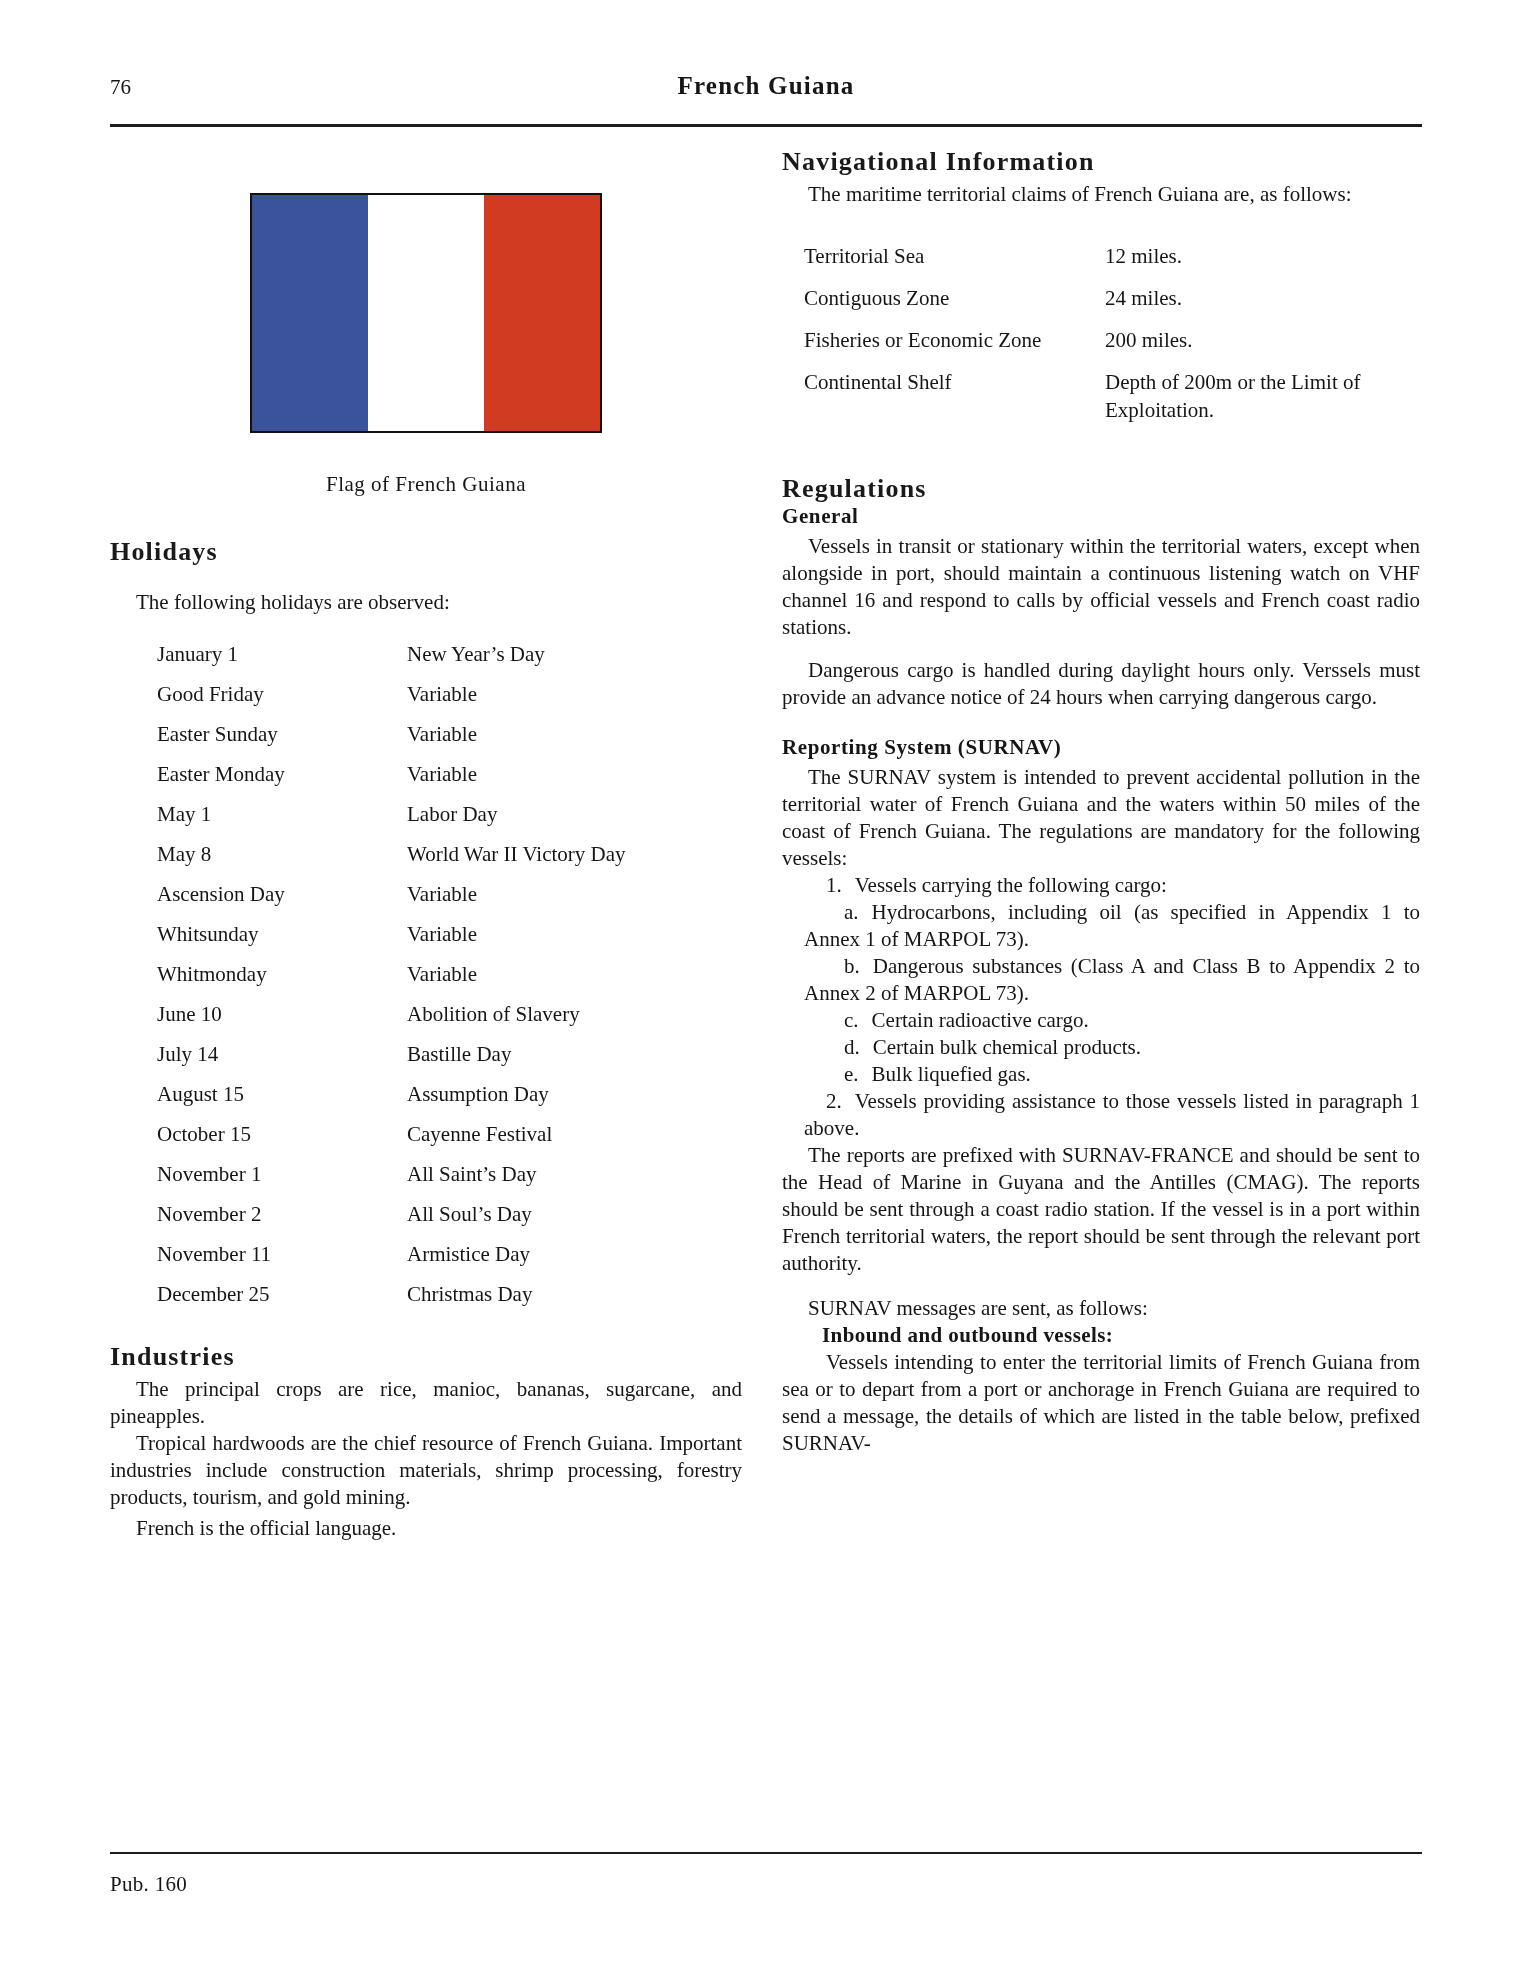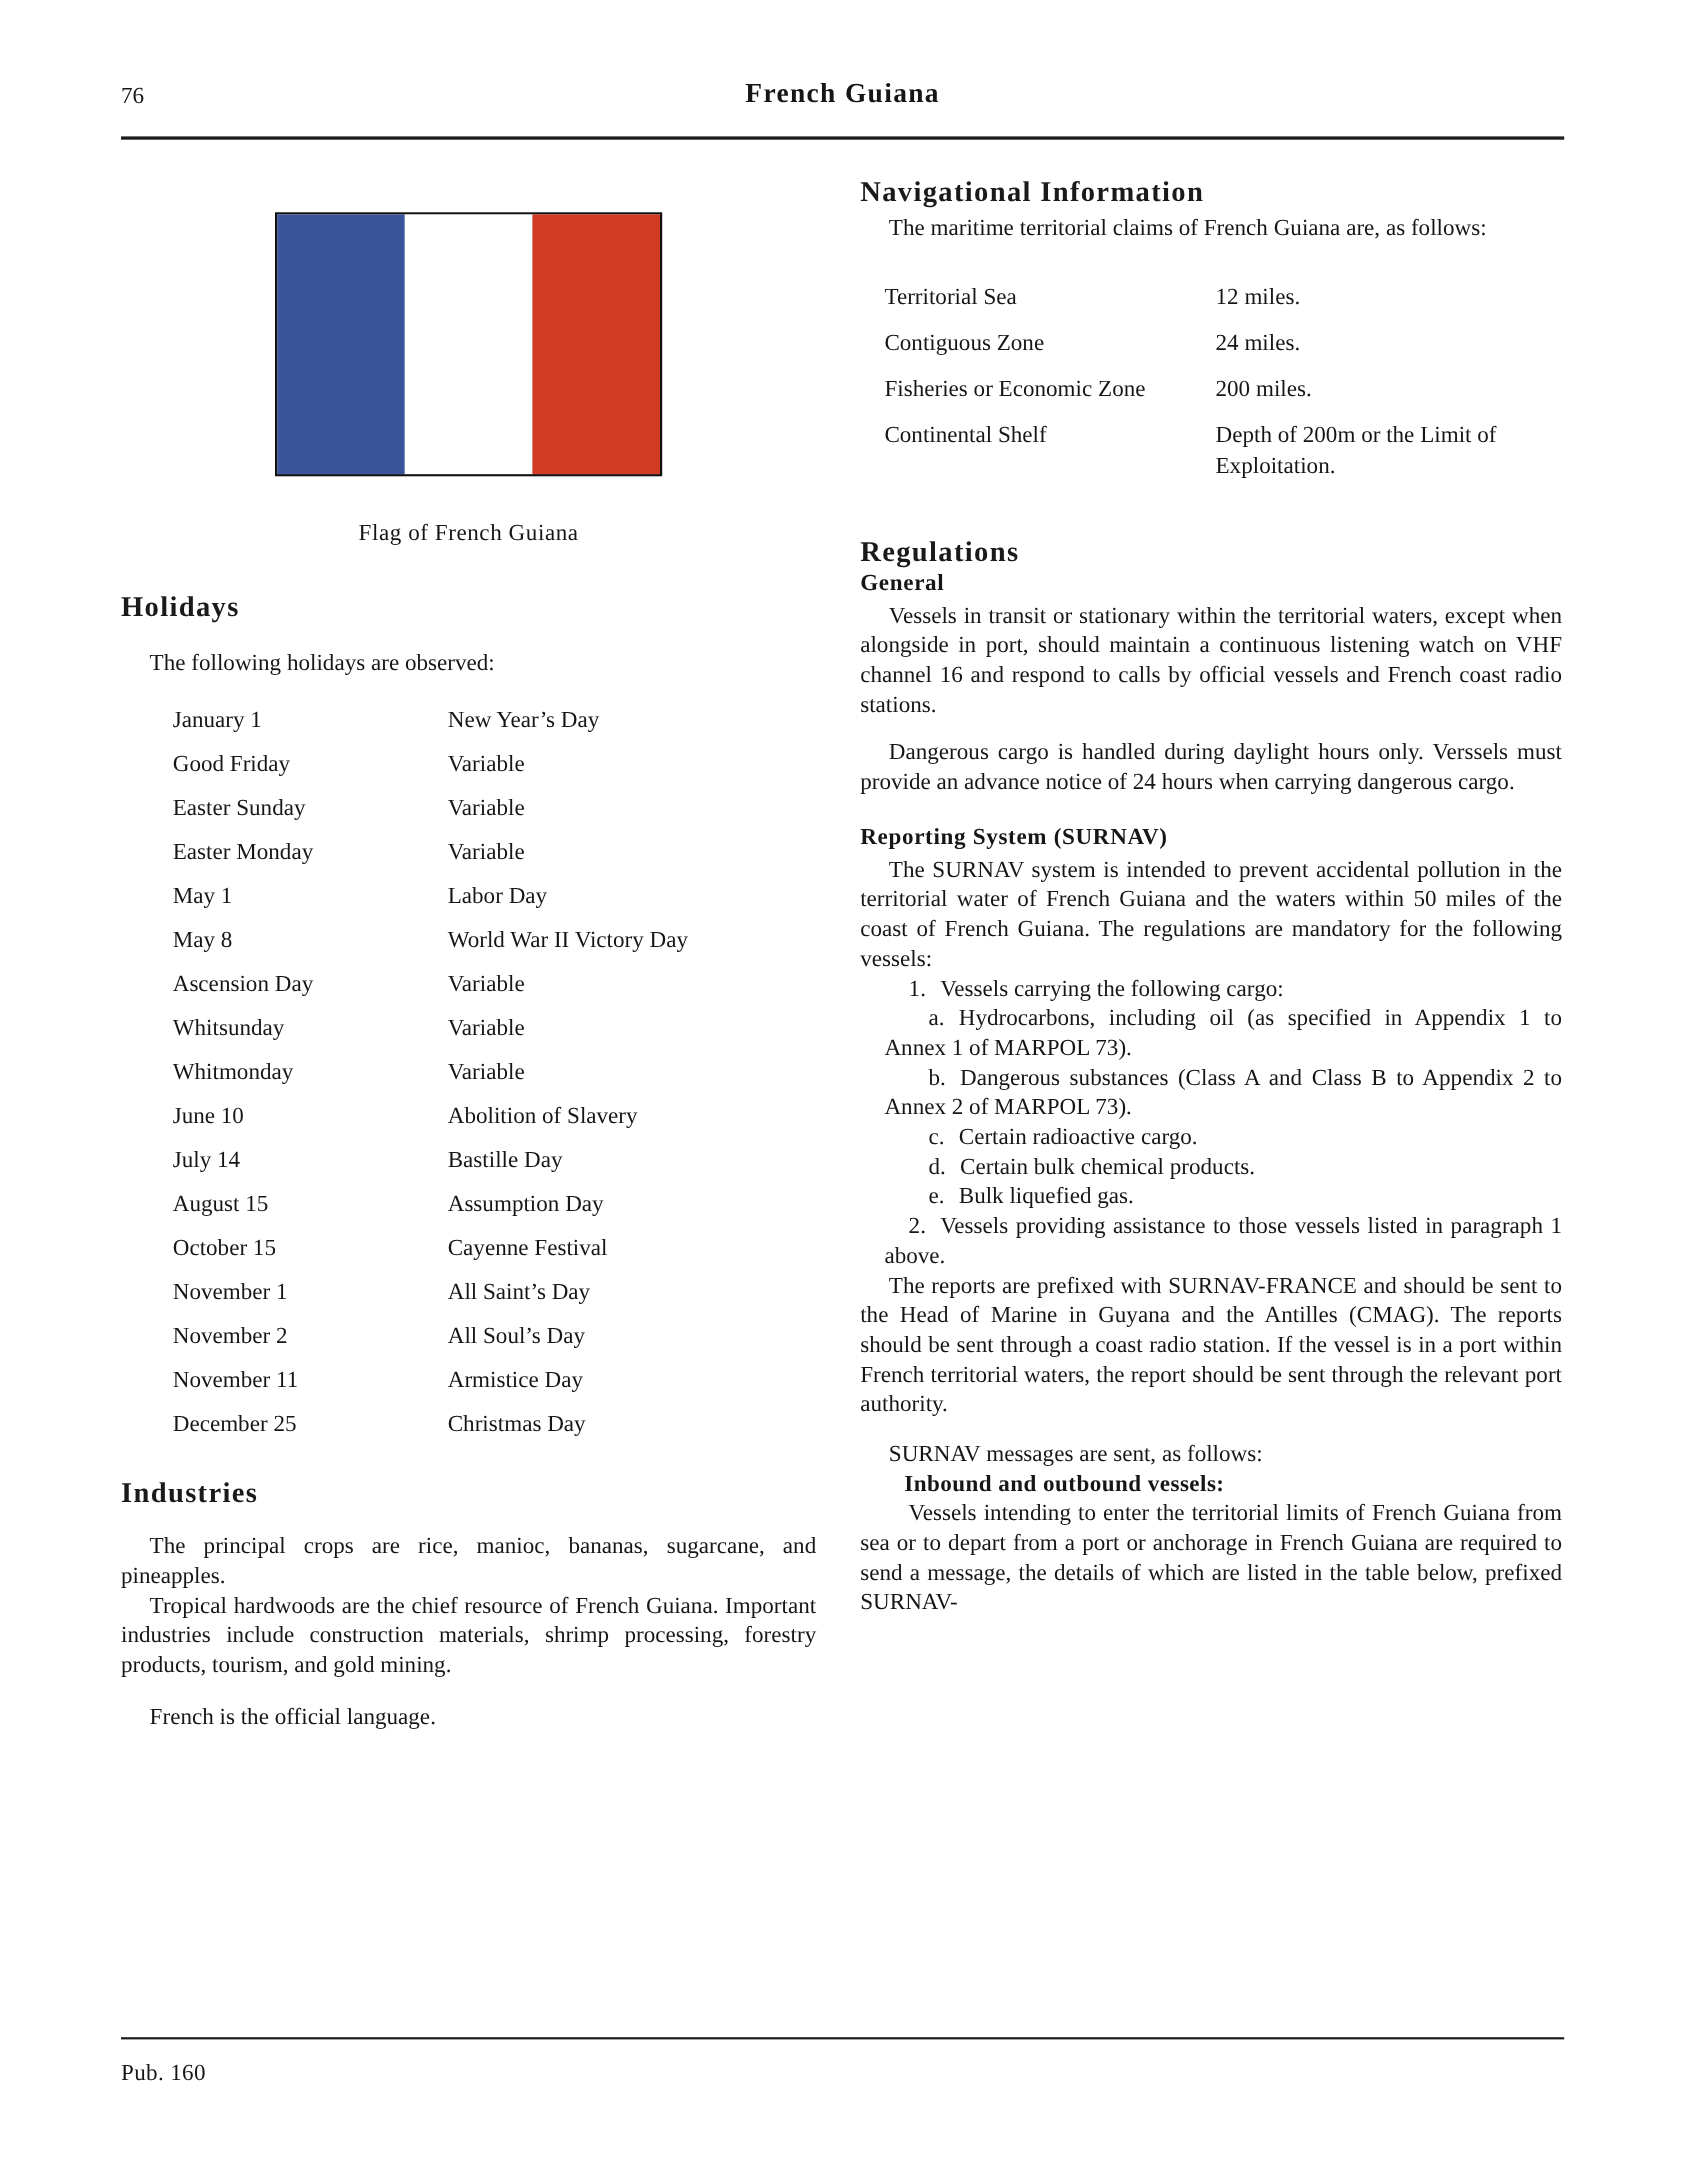--- a/index.html
+++ b/index.html
@@ -32,25 +32,25 @@
   .band { flex:1; }
   .flag-caption { margin-top:38px; text-align:center; font-size:21px; letter-spacing:0.5px; }
 
   
   .holidays-heading { margin-top:39px; }
   .holidays-intro { margin-top:22px; text-indent:26px; }
   .holiday-list { margin-top:18px; }
   .holiday-row { display:flex; padding-left:47px; line-height:40px; }
   .holiday-date { width:250px; }
   .industries-heading { margin-top:28px; }
-  .para-first { margin-top:20px; }
+  .para-first { margin-top:4px; }
   .languages-heading { margin-top:32px; }
 
   
-  .nav-heading { margin-top:33px; }
+  .nav-heading { margin-top:20px; }
   .nav-intro { margin-top:4px; }
   .claims-table { margin-top:34px; }
   .claim-row { display:flex; padding-left:22px; margin-bottom:14px; line-height:28px; }
   .claim-label { width:301px; padding-right:12px; }
   .claim-value { width:300px; }
   .regulations-heading { margin-top:50px; }
   .general-heading { }
   .tight { margin-top:4px; }
   .spaced { margin-top:16px; }
   .surnav-heading { margin-top:24px; }

